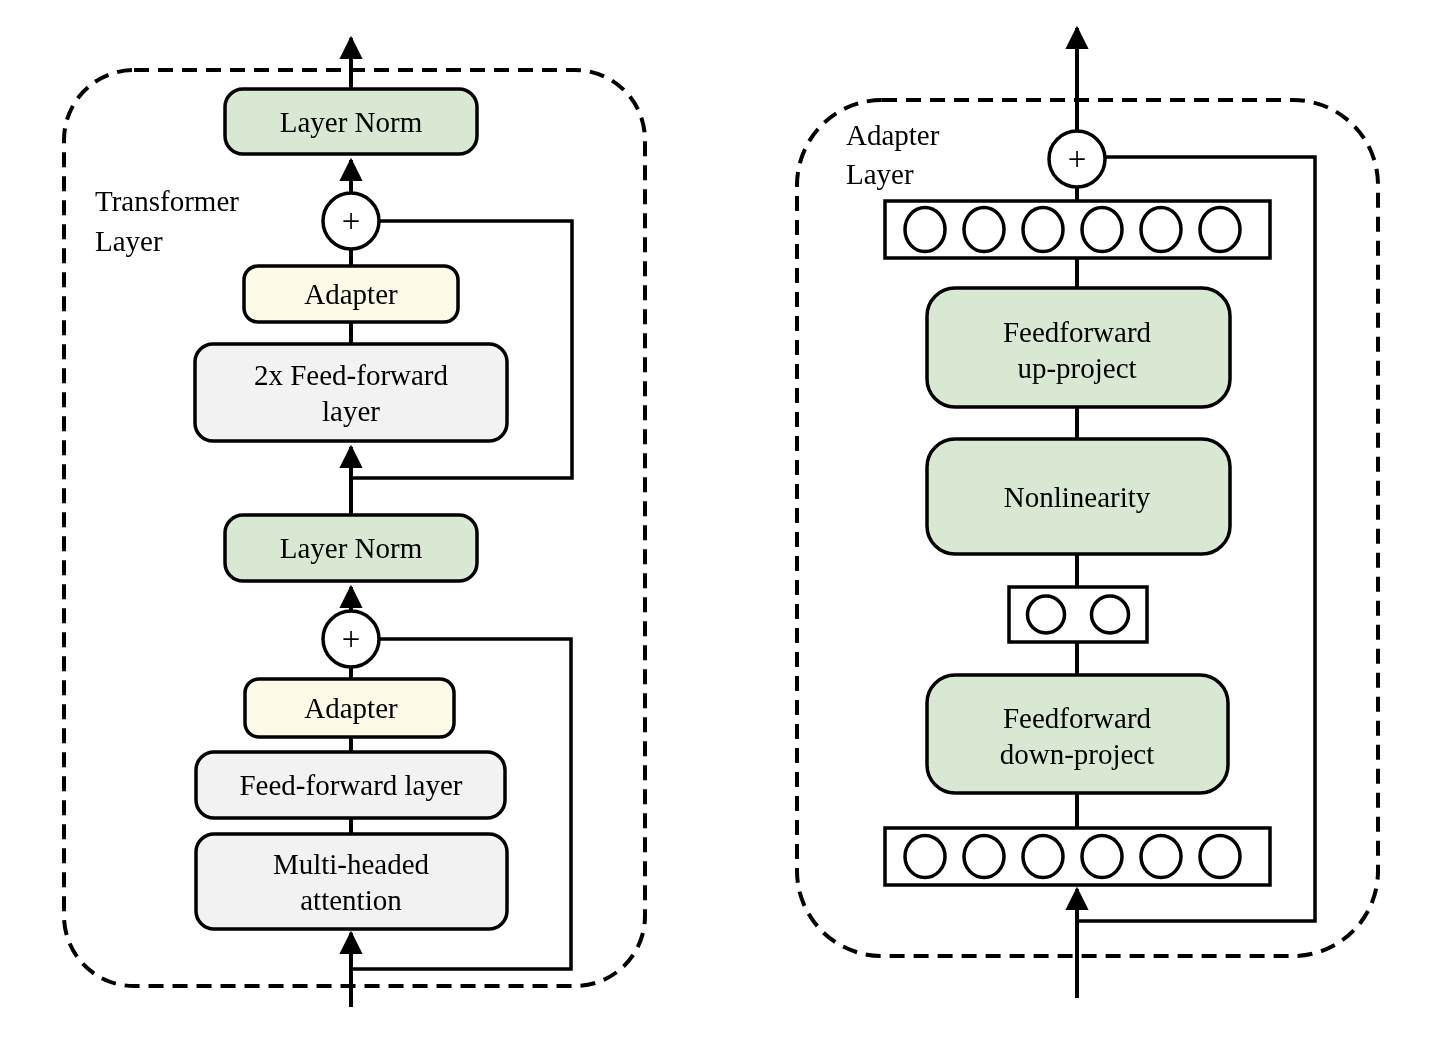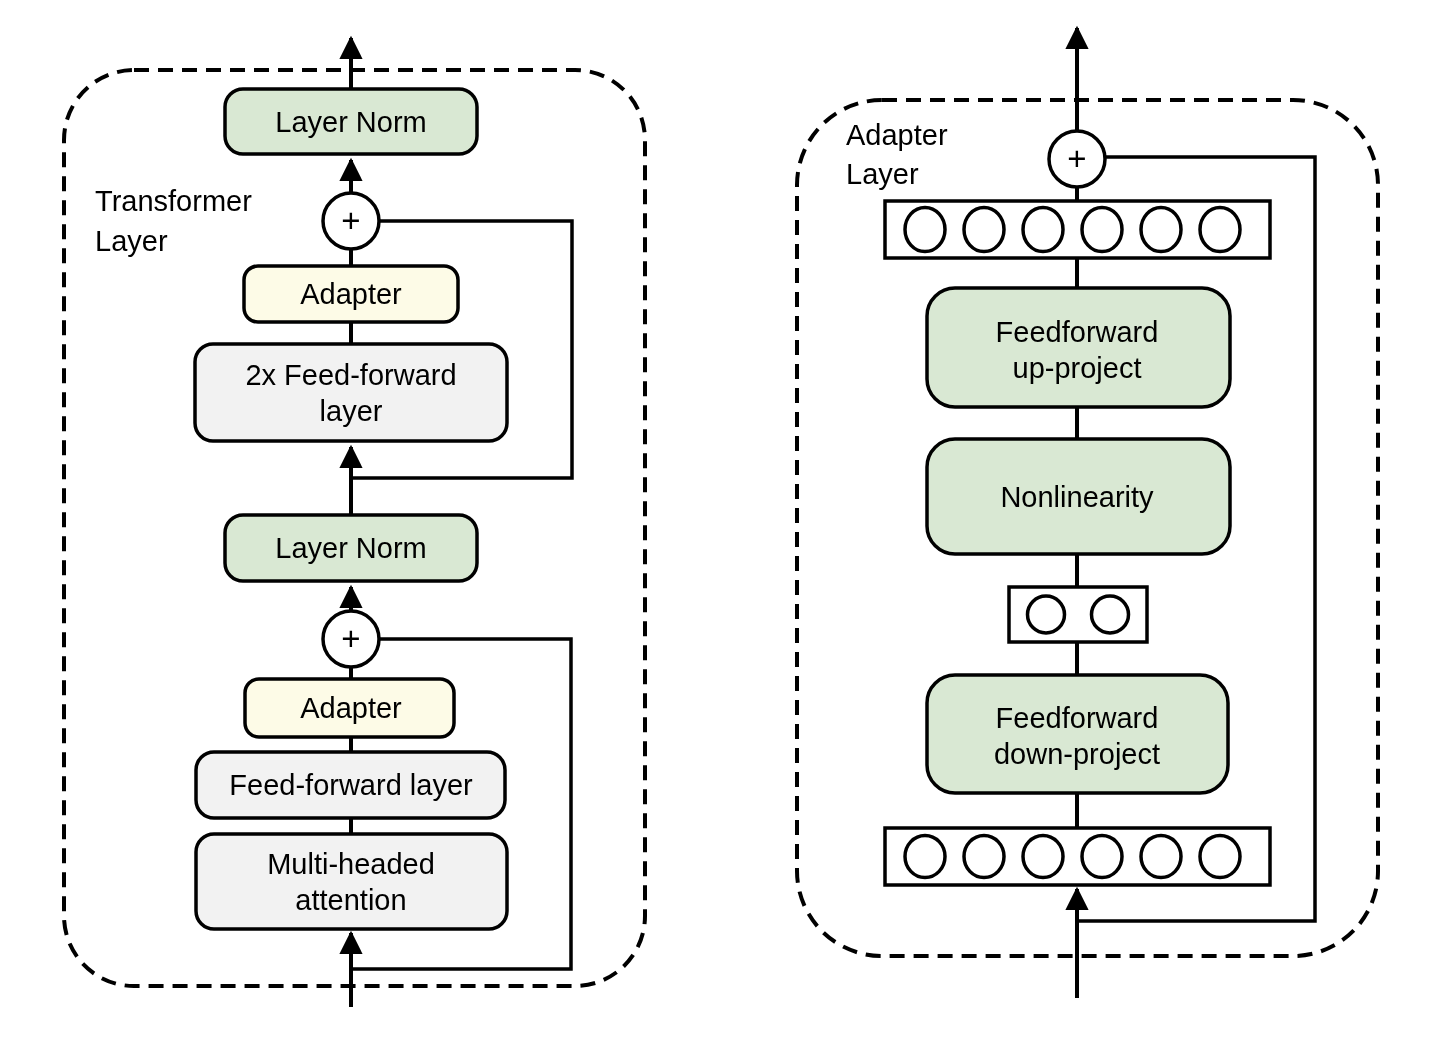--- a/index.html
+++ b/index.html
@@ -6,20 +6,21 @@
     margin: 0;
     padding: 0;
     background: #ffffff;
     font-family: "Liberation Sans", sans-serif;
   }
   .canvas {
     width: 1444px;
     height: 1046px;
     position: relative;
     background: #ffffff;
+    font-family: Liberation Serif, serif;
   }
   svg { display: block; }
 
   .dashed-panel {
     stroke: #000000;
     stroke-width: 4;
     stroke-dasharray: 15 9;
     fill: none;
   }
   .node-box {

